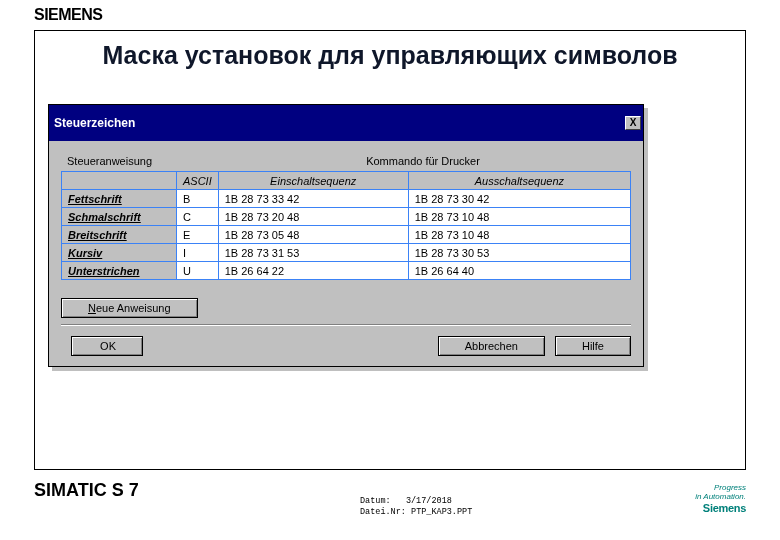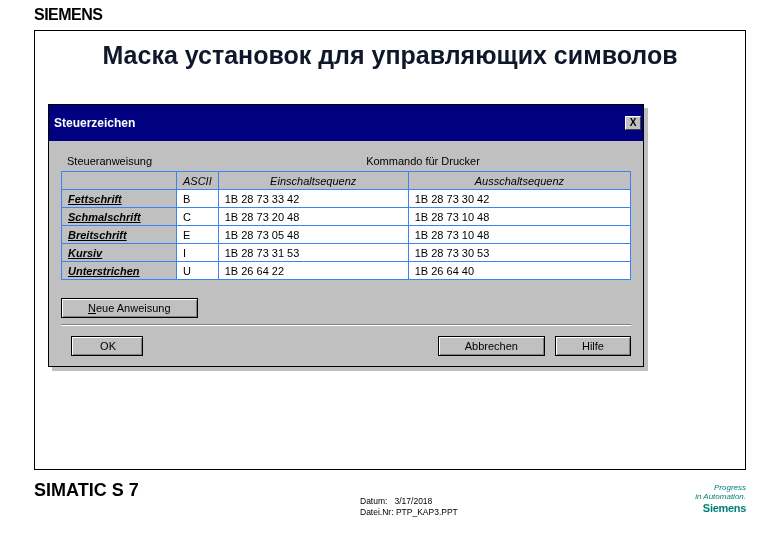--- a/index.html
+++ b/index.html
@@ -175,20 +175,21 @@
     font-weight: bold;
     margin-bottom: 2px;
   }
   .footer .copy { font-size: 8.5px; }
   .footer-mid {
     position: absolute;
     left: 360px;
     top: 496px;
     font-size: 8.5px;
     line-height: 1.25;
+    font-family: Liberation Mono, monospace;
   }
   .footer-right {
     position: absolute;
     right: 34px;
     top: 484px;
     text-align: right;
     font-size: 8px;
     font-style: italic;
     color: #00807a;
     line-height: 1.1;

